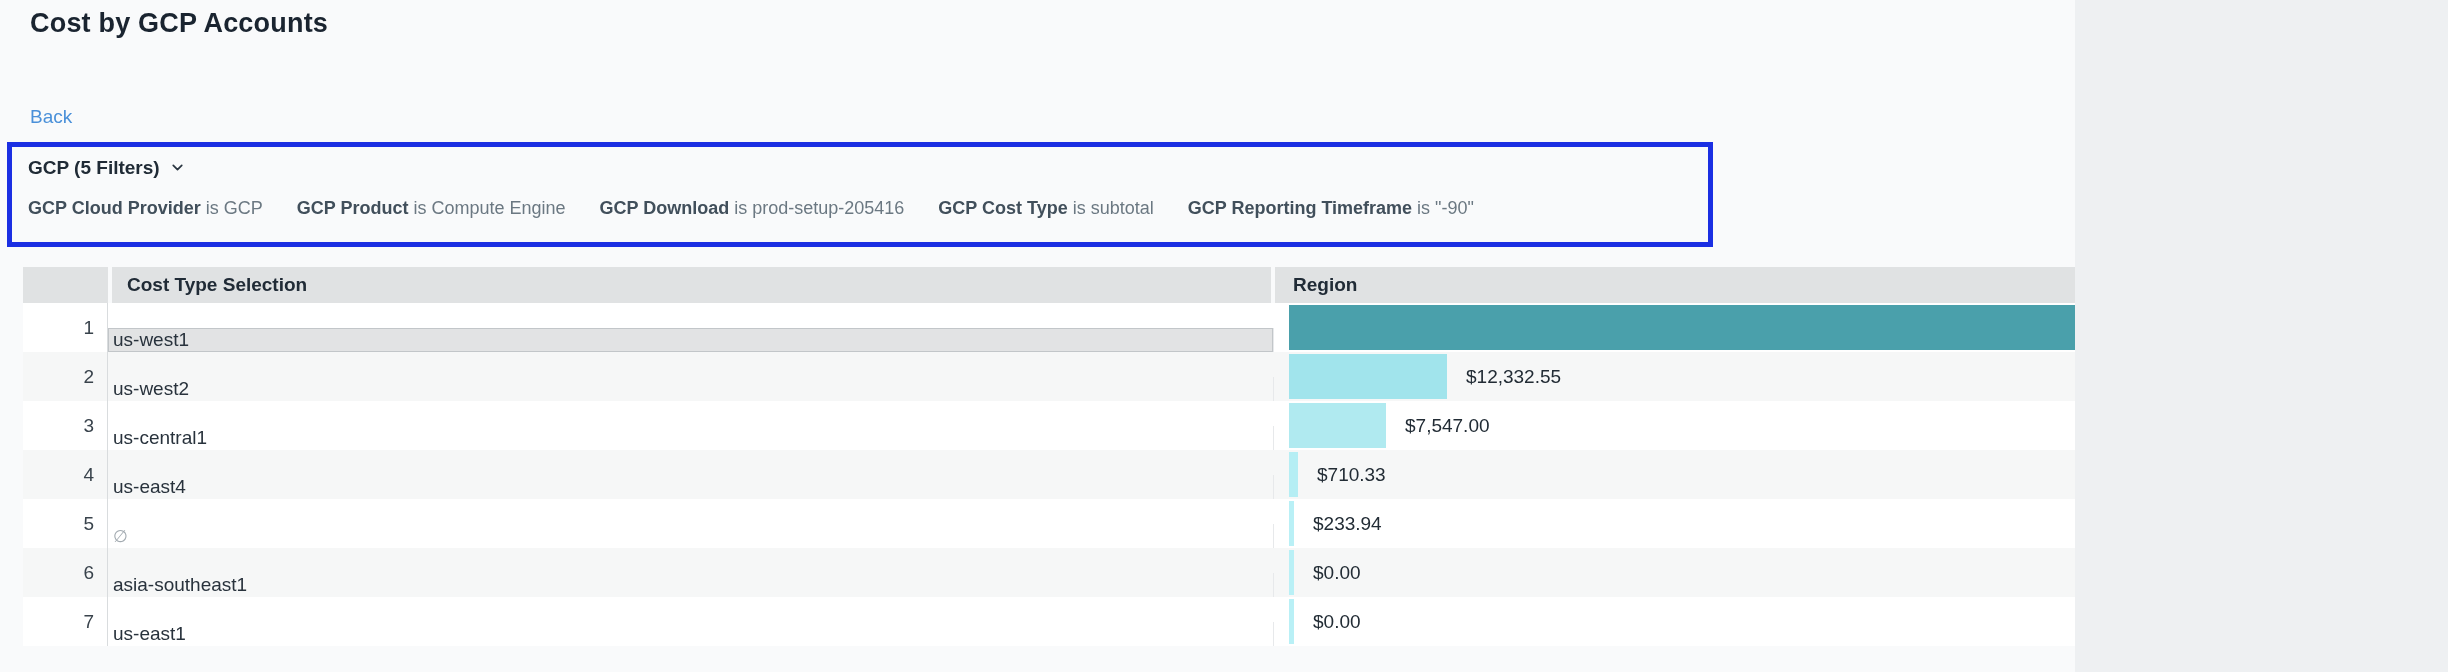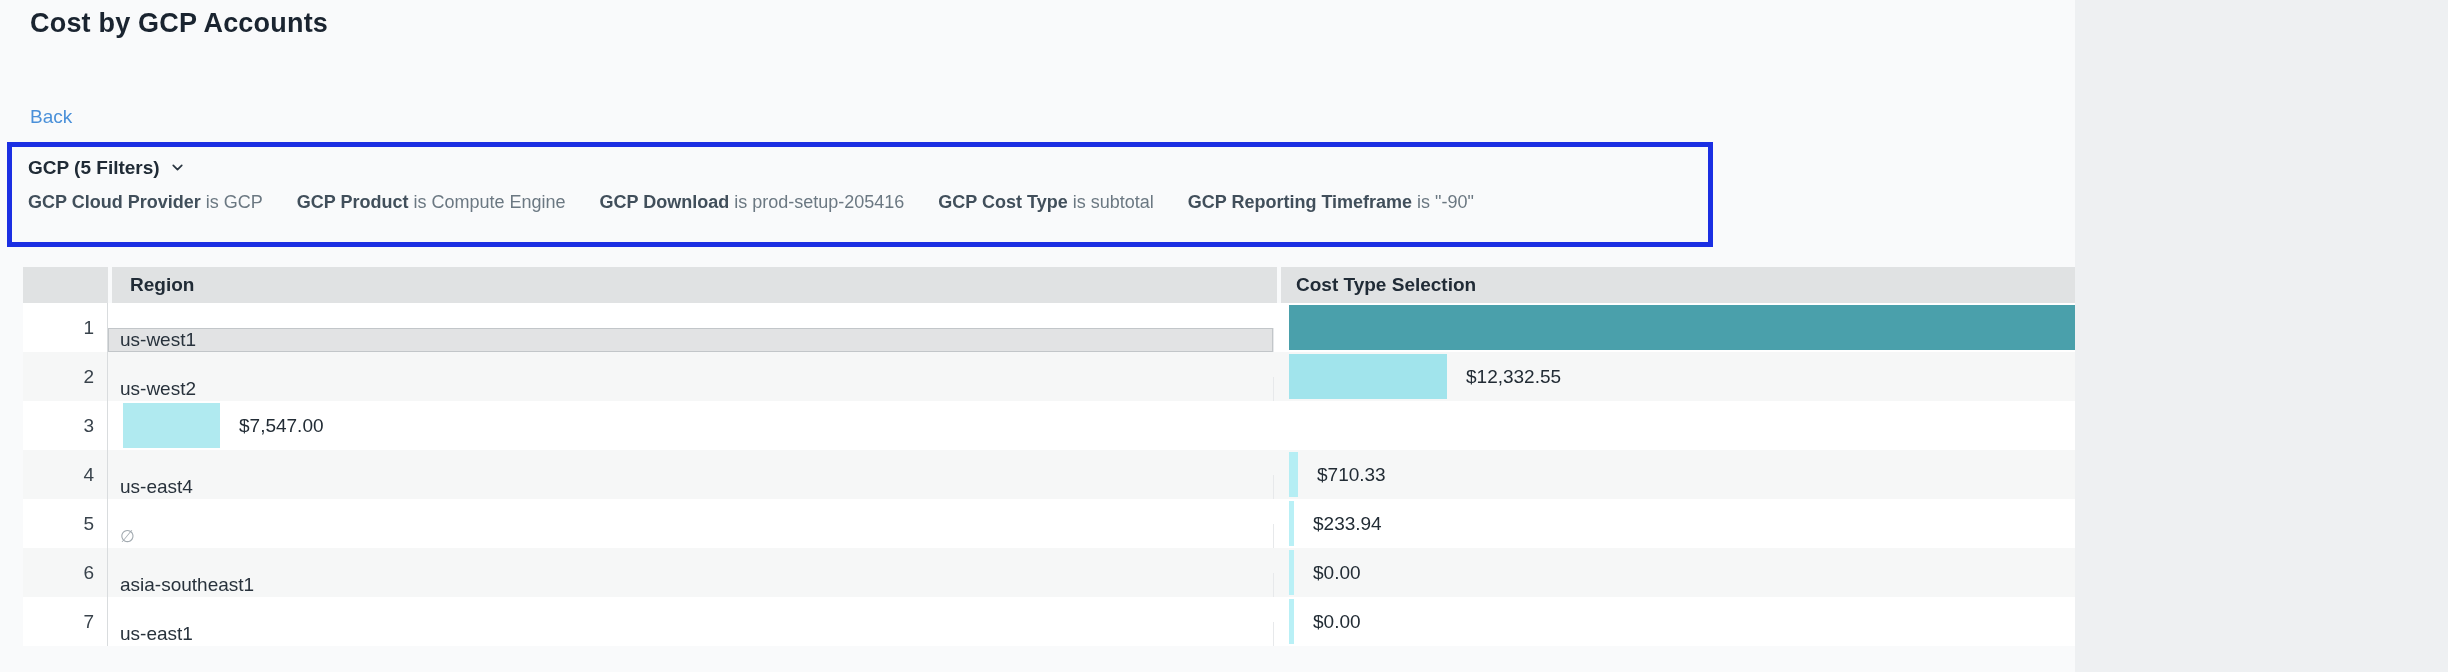--- a/index.html
+++ b/index.html
@@ -49,21 +49,21 @@
     background: #f9fafb;
     padding: 10px 16px 0 16px;
   }
   .filter-summary {
     display: flex; gap: 9px;
     font-size: 19px; font-weight: 700; color: #202b36;
     cursor: pointer; width: fit-content;
   }
   .filter-summary svg { display: block; margin-top: 2px; }
   .filter-list {
-    margin-top: 13px;
+    margin-top: 19px;
     display: flex; align-items: center; gap: 34px;
     white-space: nowrap;
   }
   .filter-item { font-size: 18px; color: #6b7882; }
   .filter-item .field { font-weight: 700; color: #414f5b; margin-right: 5px; }
 
   
   .cost-table {
     position: absolute; left: 23px; top: 267px;
     width: 2417px;
@@ -83,21 +83,21 @@
   .t-row.banded { background: #f6f7f7; }
   .cell-num {
     width: 85px; border-right: 1px solid #d9dcde;
     font-size: 19px; color: #39434c;
     display: flex; align-items: center; justify-content: flex-end;
     padding-right: 13px;
   }
   .cell-region {
     width: 1166px; border-right: 1px solid #e7e9eb;
     font-size: 19px; color: #28323c;
-    display: flex; align-items: center; padding-left: 12px; margin-top: 25px;
+    display: flex; align-items: center; padding-left: 5px; margin-top: 25px;
   }
   .t-row.selected .cell-region {
     background: #e2e3e4;
     box-shadow: inset 0 0 0 1px #c2c6c9;
   }
   .cell-region.null-val { font-size: 17px; color: #a3abb1; }
   .cell-bar {
     flex: 1; display: flex; align-items: center; padding-left: 15px;
     overflow: hidden;
     gap: 7px;
@@ -128,22 +128,22 @@
         <span class="filter-item"><span class="field">GCP Product</span><span>is Compute Engine</span></span>
         <span class="filter-item"><span class="field">GCP Download</span><span>is prod-setup-205416</span></span>
         <span class="filter-item"><span class="field">GCP Cost Type</span><span>is subtotal</span></span>
         <span class="filter-item"><span class="field">GCP Reporting Timeframe</span><span>is "-90"</span></span>
       </div>
   </div>
 
   <div class="cost-table">
     <div class="t-header">
       <div class="hcell num-h"></div>
+      <div class="hcell bar-h">Cost Type Selection</div>
       <div class="hcell region-h">Region</div>
-      <div class="hcell bar-h">Cost Type Selection</div>
     </div>
     <div class="t-body" id="t-body">
   <div class="t-row selected">
     <div class="cell-num">1</div>
     <div class="cell-region">us-west1</div>
     <div class="cell-bar">
       <div class="bar" style="width: 979px; background: rgb(74, 160, 171);"></div>
       <div class="bar-label">$76,349.67</div>
     </div>
   </div>
@@ -152,20 +152,21 @@
     <div class="cell-num">2</div>
     <div class="cell-region">us-west2</div>
     <div class="cell-bar">
       <div class="bar" style="width: 158px; background: rgb(161, 228, 236);"></div>
       <div class="bar-label">$12,332.55</div>
     </div>
   </div>
 
   <div class="t-row">
     <div class="cell-num">3</div>
+    <div class="cell-region">us-central1</div>
     <div class="cell-bar">
       <div class="bar" style="width: 97px; background: rgb(176, 234, 240);"></div>
       <div class="bar-label">$7,547.00</div>
     </div>
   </div>
 
   <div class="t-row banded">
     <div class="cell-num">4</div>
     <div class="cell-region">us-east4</div>
     <div class="cell-bar">

